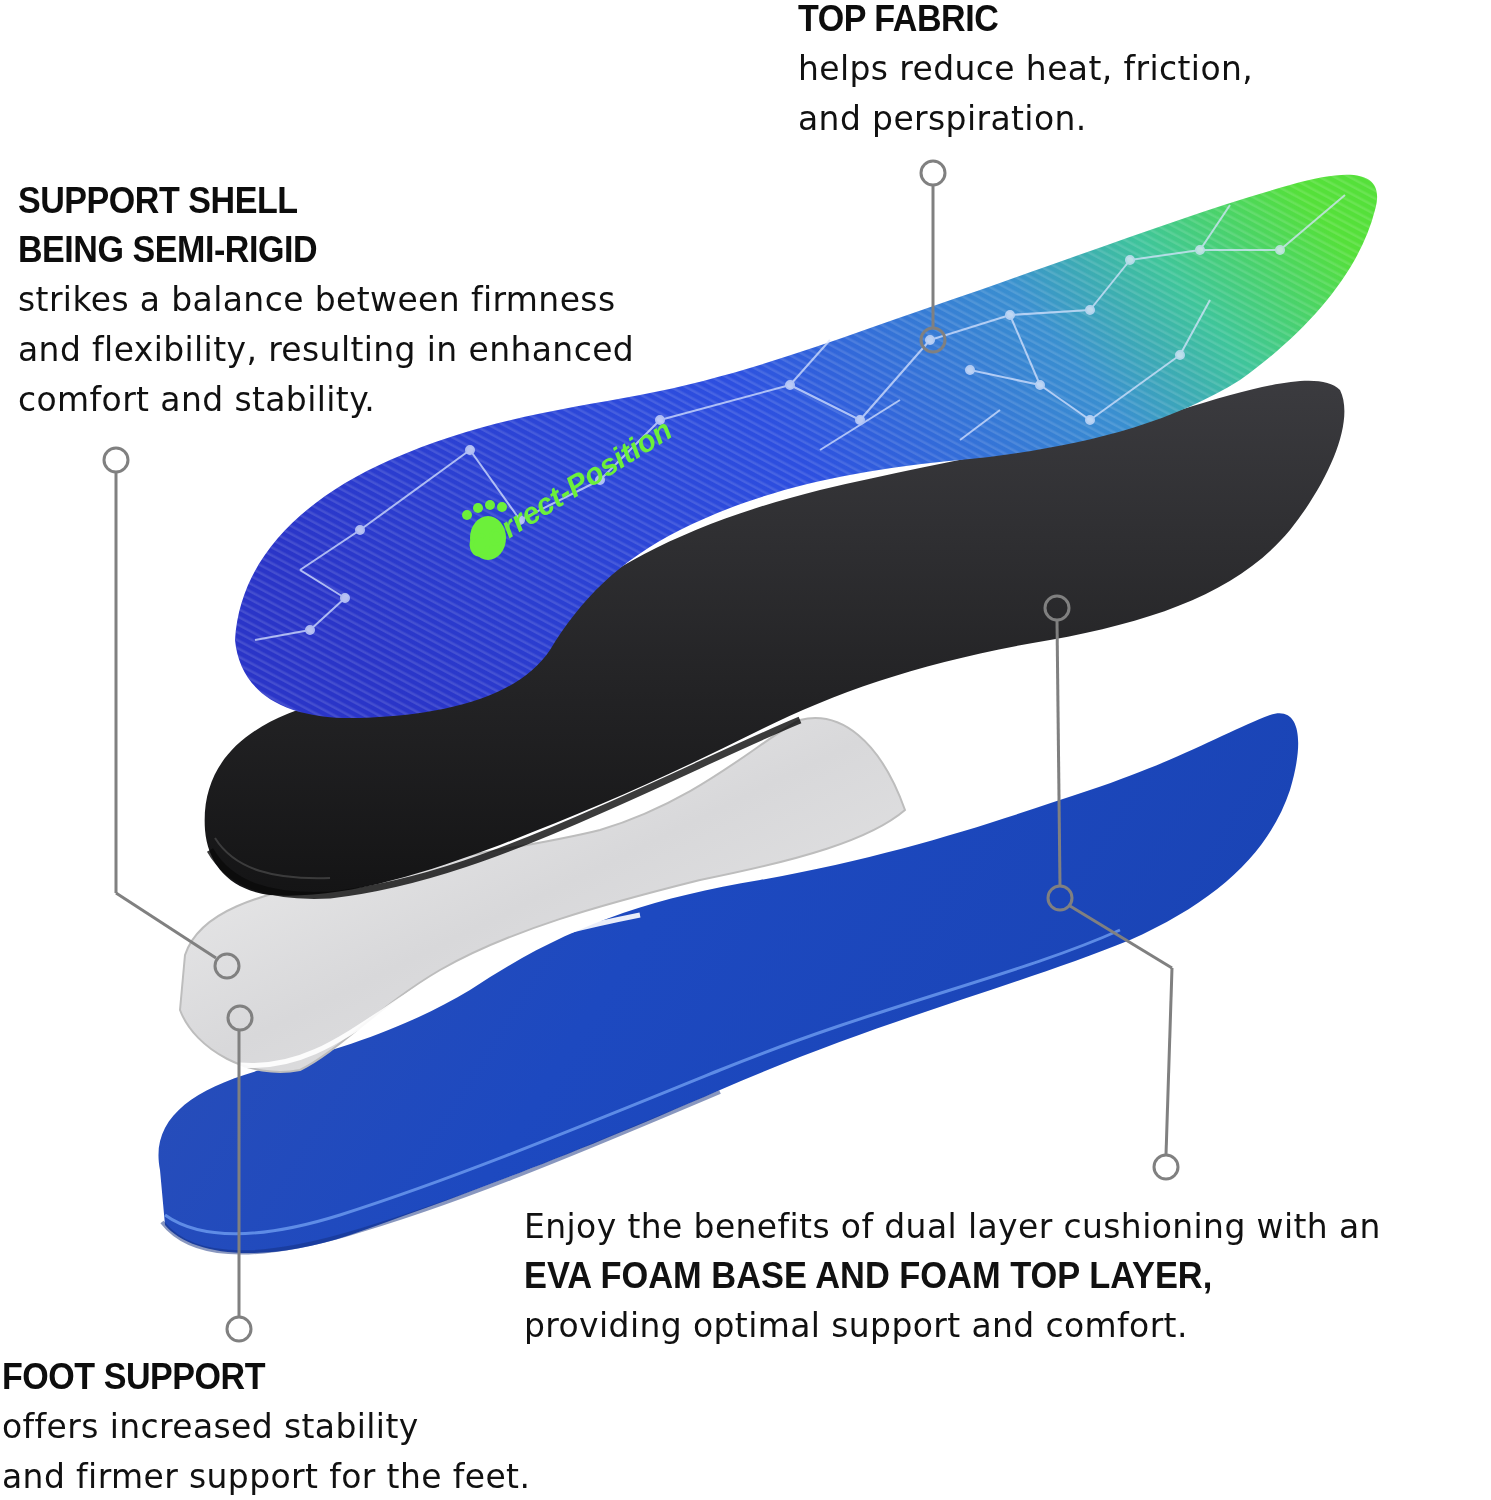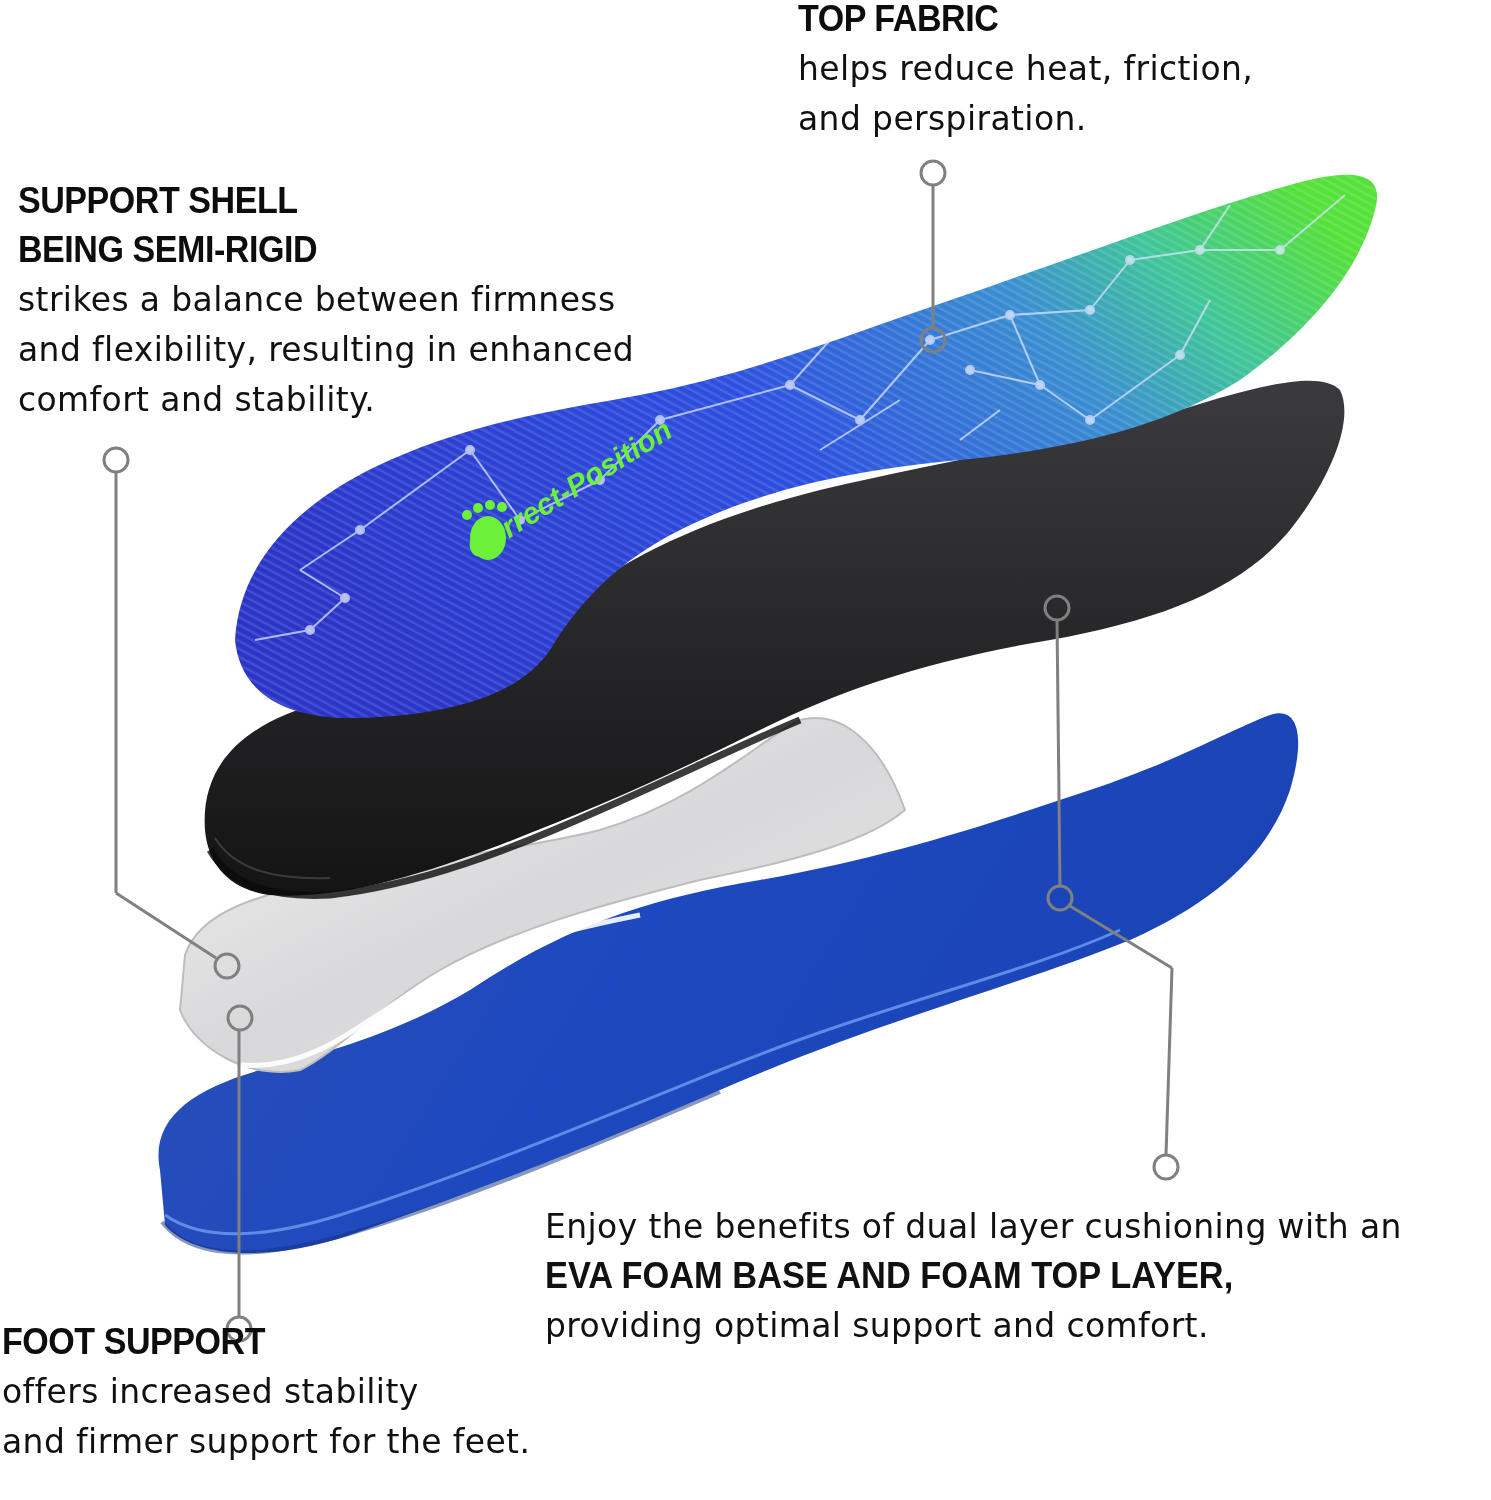--- a/index.html
+++ b/index.html
@@ -156,23 +156,23 @@
 </div>
 
 <div class="block" style="left:18px; top:176px;">
   <div class="heading">SUPPORT SHELL</div>
   <div class="heading">BEING SEMI-RIGID</div>
   <div class="body-line">strikes a balance between firmness</div>
   <div class="body-line">and flexibility, resulting in enhanced</div>
   <div class="body-line">comfort and stability.</div>
 </div>
 
-<div class="block" style="left:545px; top:1201px;">
+<div class="block" style="left:524px; top:1201px;">
   <div class="body-line">Enjoy the benefits of dual layer cushioning with an</div>
   <div class="eva-heading">EVA FOAM BASE AND FOAM TOP LAYER,</div>
   <div class="body-line">providing optimal support and comfort.</div>
 </div>
 
-<div class="block" style="left:2px; top:1317px;">
+<div class="block" style="left:2px; top:1352px;">
   <div class="heading">FOOT SUPPORT</div>
   <div class="body-line">offers increased stability</div>
   <div class="body-line">and firmer support for the feet.</div>
 </div>
 
 </body></html>

